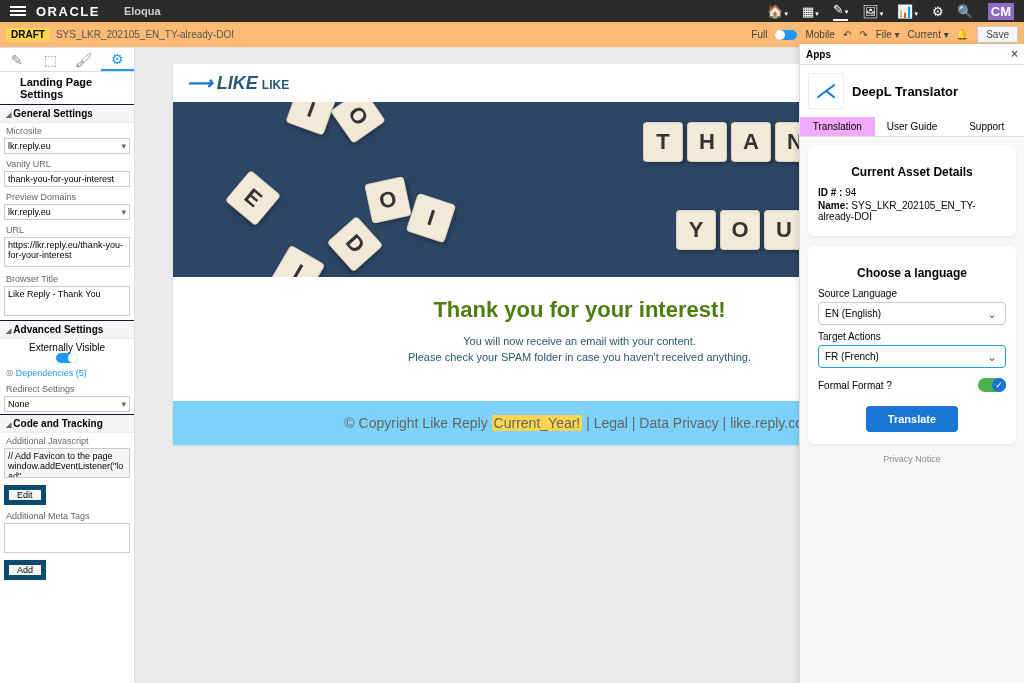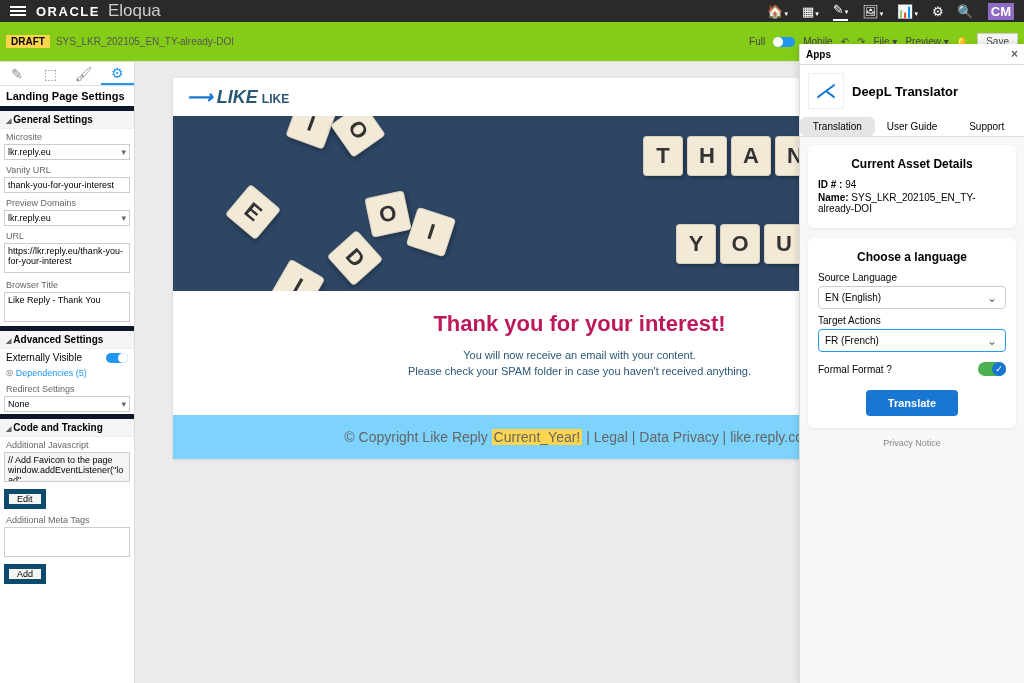--- a/index.html
+++ b/index.html
@@ -3,91 +3,91 @@
 <meta charset="utf-8">
 <style>
 * { box-sizing: border-box; margin: 0; padding: 0; font-family: Arial, Helvetica, sans-serif; }
 body { width: 1024px; height: 683px; background: #f0f0f0; overflow: hidden; position: relative; }
 
 
 .top-header { height: 22px; background: #2a2a2a; color: #fff; display: flex; align-items: center; padding: 0 10px; font-size: 11px; }
 .hamburger { width: 16px; margin-right: 10px; cursor: pointer; }
 .hamburger div { height: 2px; background: #fff; margin: 2px 0; }
 .oracle-logo { font-weight: bold; letter-spacing: 1.5px; font-size: 13px; }
-.product { margin-left: 8px; color: #ccc; font-size: 17px; }
+.product { margin-left: 24px; color: #ccc; font-size: 11px; font-weight: bold; }
 .header-right { margin-left: auto; display: flex; align-items: center; gap: 14px; }
 .header-right span { cursor: pointer; font-size: 13px; position: relative; }
 .active-nav { border-bottom: 2px solid #fff; padding-bottom: 2px; }
 .user-badge { background: #8e6bc4; padding: 1px 3px; font-size: 10px; font-weight: bold; }
 .dd::after { content: "▾"; font-size: 7px; margin-left: 1px; }
 
 
-.sub-header { height: 40px; background: #84cc16; border-bottom: 1px solid #ddd; display: flex; align-items: center; padding: 0 6px; font-size: 10px; }
+.sub-header { height: 26px; background: #fdba74; border-bottom: 1px solid #ddd; display: flex; align-items: center; padding: 0 6px; font-size: 10px; }
 .draft-badge { background: #ffd54f; padding: 1px 5px; font-weight: bold; margin-right: 6px; }
 .asset-name-sub { color: #555; }
 .sub-right { margin-left: auto; display: flex; align-items: center; gap: 8px; }
 .toggle { width: 22px; height: 10px; background: #2196f3; border-radius: 6px; position: relative; }
 .toggle::after { content: ""; width: 10px; height: 10px; background: #fff; border-radius: 50%; position: absolute; left: 0; top: 0; }
 .sub-right span { cursor: pointer; color: #444; }
 .save-btn { padding: 2px 8px; background: #f5f5f5; border: 1px solid #ccc; cursor: pointer; }
 
 
 .main-area { display: flex; height: calc(100% - 44px); }
 
 
 .left-sidebar { width: 135px; background: #fff; border-right: 1px solid #ddd; font-size: 10px; overflow-y: auto; }
 .sidebar-tabs { display: flex; height: 24px; border-bottom: 1px solid #ddd; }
 .sidebar-tabs span { flex: 1; display: flex; align-items: center; justify-content: center; cursor: pointer; color: #888; font-size: 14px; }
 .sidebar-tabs .active { color: #2196f3; border-bottom: 2px solid #2196f3; }
-.sidebar-title { padding: 4px 6px; font-weight: bold; font-size: 11px; }
-.section-header { padding: 3px 6px; font-weight: bold; background: #f5f5f5; border-top: 5px solid #0f172a; border-bottom: 1px solid #eee; font-size: 10px; }
+.sidebar-title { padding: 4px 20px; font-weight: bold; font-size: 11px; }
+.section-header { padding: 3px 6px; font-weight: bold; background: #f5f5f5; border-top: 1px solid #0f172a; border-bottom: 1px solid #eee; font-size: 10px; }
 .section-header::before { content: "◢ "; font-size: 7px; color: #666; }
 .field-label { padding: 3px 6px 0; color: #666; font-size: 9px; }
 .field-input { margin: 2px 4px; width: calc(100% - 8px); border: 1px solid #ccc; padding: 2px 3px; font-size: 9px; background: #fff; }
 .field-textarea { margin: 2px 4px; width: calc(100% - 8px); border: 1px solid #ccc; padding: 2px 3px; font-size: 9px; background: #fff; height: 30px; resize: none; font-family: inherit; }
 .field-select { margin: 2px 4px; width: calc(100% - 8px); border: 1px solid #ccc; padding: 2px 3px; font-size: 9px; background: #fff; position: relative; }
 .field-select::after { content: "▾"; float: right; color: #666; }
 .dep-link { padding: 2px 6px; color: #2196f3; cursor: pointer; font-size: 9px; }
 .dep-link::before { content: "⦾ "; color: #888; }
-.toggle-row { display: flex; justify-content: space-between; align-items: center; padding: 3px 6px; }
+.toggle-row { display: flex; justify-content: space-between; align-items: center; padding: 3px 6px; flex-direction: column; }
 .toggle-row .t-on { width: 22px; height: 10px; background: #2196f3; border-radius: 6px; position: relative; }
 .toggle-row .t-on::after { content: ""; width: 10px; height: 10px; background: #fff; border-radius: 50%; position: absolute; right: 0; }
 .toggle-row .t-off { width: 22px; height: 10px; background: #ccc; border-radius: 6px; position: relative; }
 .toggle-row .t-off::after { content: ""; width: 10px; height: 10px; background: #fff; border-radius: 50%; position: absolute; left: 0; }
 .sb-btn { margin: 3px 4px; padding: 0 8px; border: 5px solid #0c4a6e; background: #f5f5f5; font-size: 9px; cursor: pointer; display:inline-block;}
 
 
 .canvas { flex: 1; background: #ebebeb; position: relative; overflow: hidden; padding: 0; }
 .right-rail { position: absolute; right: 0; top: 0; width: 22px; display: flex; flex-direction: column; background: #e8e8e8; border-left:1px solid #ccc;}
 .right-rail span { height: 22px; display: flex; align-items: center; justify-content: center; color: #888; cursor: pointer; font-size: 12px; border-bottom:1px solid #d5d5d5;}
 .landing-page { margin: 16px 38px 0 38px; background: #fff; box-shadow: 0 1px 3px rgba(0,0,0,0.1); position: relative; }
 .lp-logo { padding: 8px 14px; color: #2a5773; font-weight: bold; font-style: italic; font-size: 18px; display:flex; align-items:baseline; gap:4px;}
 .lp-logo small { font-size: 12px; font-style: normal; }
 .lp-hero { height: 175px; background: #2d4664; position: relative; overflow:hidden;}
 .tile { position: absolute; width: 40px; height: 40px; background: #f2e9d6; border-radius: 4px; display: flex; align-items: center; justify-content: center; font-weight: bold; color: #333; font-size: 22px; box-shadow: inset 0 0 0 1px rgba(0,0,0,0.1), 2px 2px 4px rgba(0,0,0,0.3); }
-.lp-heading { text-align: center; color: #be185d; font-size: 22px; font-weight: bold; padding: 20px 0 10px; }
+.lp-heading { text-align: center; color: #4d7c0f; font-size: 22px; font-weight: bold; padding: 20px 0 10px; }
 .lp-text { text-align: center; color: #2a5773; font-size: 11px; padding: 2px 60px; }
 .lp-footer { background: #7dd3fc; margin-top: 20px; padding: 14px; text-align: center; font-size: 14px; color: #666; }
 .lp-footer .hl { background: #ffd54f; padding: 0 2px; }
 
 
 .right-panel { width: 225px; background: #fff; border-left: 1px solid #ddd; font-size: 11px; display: flex; flex-direction: column; position: absolute; right: 0; top: 44px; bottom: 0;
 box-shadow: -2px 0 6px rgba(0,0,0,0.1);}
 .rp-header { display: flex; justify-content: space-between; align-items: center; padding: 3px 6px; border-bottom: 1px solid #ddd; font-weight: bold; font-size: 10px;}
 .rp-close { cursor: pointer; color: #666; font-size: 12px;}
 .rp-app { display: flex; align-items: center; padding: 8px; gap: 8px; }
 .rp-icon { width: 36px; height: 36px; background: #fff; border: 1px solid #eee; display: flex; align-items: center; justify-content: center; color: #1976d2; font-size: 22px;}
 .rp-app-name { font-weight: bold; font-size: 13px; }
 .rp-app-sub { font-size: 8px; color: #888; }
 .rp-tabs { display: flex; font-size: 10px; border-bottom: 1px solid #ddd; }
 .rp-tabs div { flex: 1; text-align: center; padding: 4px 2px; cursor: pointer; }
-.rp-tabs .active { background: #e5e5e5; border-radius: 6px; }
+.rp-tabs .active { background: #f0abfc; }
 .rp-body { padding: 8px; background: #f7f7f7; flex:1;}
 .rp-card { background: #fff; border-radius: 6px; padding: 12px 10px; margin-bottom: 10px; box-shadow: 0 1px 3px rgba(0,0,0,0.06); }
-.rp-card h3 { text-align: center; font-size: 12px; font-weight: bold; margin-bottom: 8px; }
+.rp-card h3 { text-align: center; font-size: 12px; font-weight: bold; margin-bottom: 8px; margin-top: 8px; }
 .rp-card .meta { font-size: 10px; margin: 2px 0; }
 .rp-field-label { font-size: 10px; margin: 6px 0 3px; }
 .rp-select { border: 1px solid #ccc; border-radius: 4px; padding: 5px 6px; font-size: 10px; position: relative; cursor:pointer;}
 .rp-select.focused { border-color: #2196f3; }
 .rp-select::after { content: "⌄"; position: absolute; right: 8px; top: 4px; color: #666; font-size: 12px;}
 .rp-toggle-row { display: flex; justify-content: space-between; align-items: center; margin-top: 10px; font-size: 10px;}
 .rp-toggle { width: 28px; height: 14px; background: #4caf50; border-radius: 8px; position: relative; }
 .rp-toggle::after { content: "✓"; width: 14px; height: 14px; background: #1976d2; color:#fff; border-radius: 50%; position: absolute; right: 0; font-size:9px; text-align:center; line-height:14px;}
 .rp-translate-btn { display: block; margin: 14px auto 0; background: #1976d2; color: #fff; border: none; padding: 7px 22px; border-radius: 4px; font-size: 11px; cursor: pointer; font-weight: bold;}
 .rp-privacy { text-align: center; font-size: 9px; color: #888; margin-top: 10px; cursor: pointer; }
@@ -118,21 +118,21 @@
 <div class="sub-header">
   <span class="draft-badge">DRAFT</span>
   <span class="asset-name-sub">SYS_LKR_202105_EN_TY-already-DOI</span>
   <div class="sub-right">
     <span>Full</span>
     <div class="toggle"></div>
     <span>Mobile</span>
     <span>↶</span>
     <span>↷</span>
     <span>File ▾</span>
-    <span>Preview ▾</span>
+    <span>Current ▾</span>
     <span>🔔</span>
     <span class="save-btn">Save</span>
   </div>
 </div>
 
 <div class="main-area">
 
   <div class="left-sidebar">
     <div class="sidebar-tabs">
       <span>✎</span>

